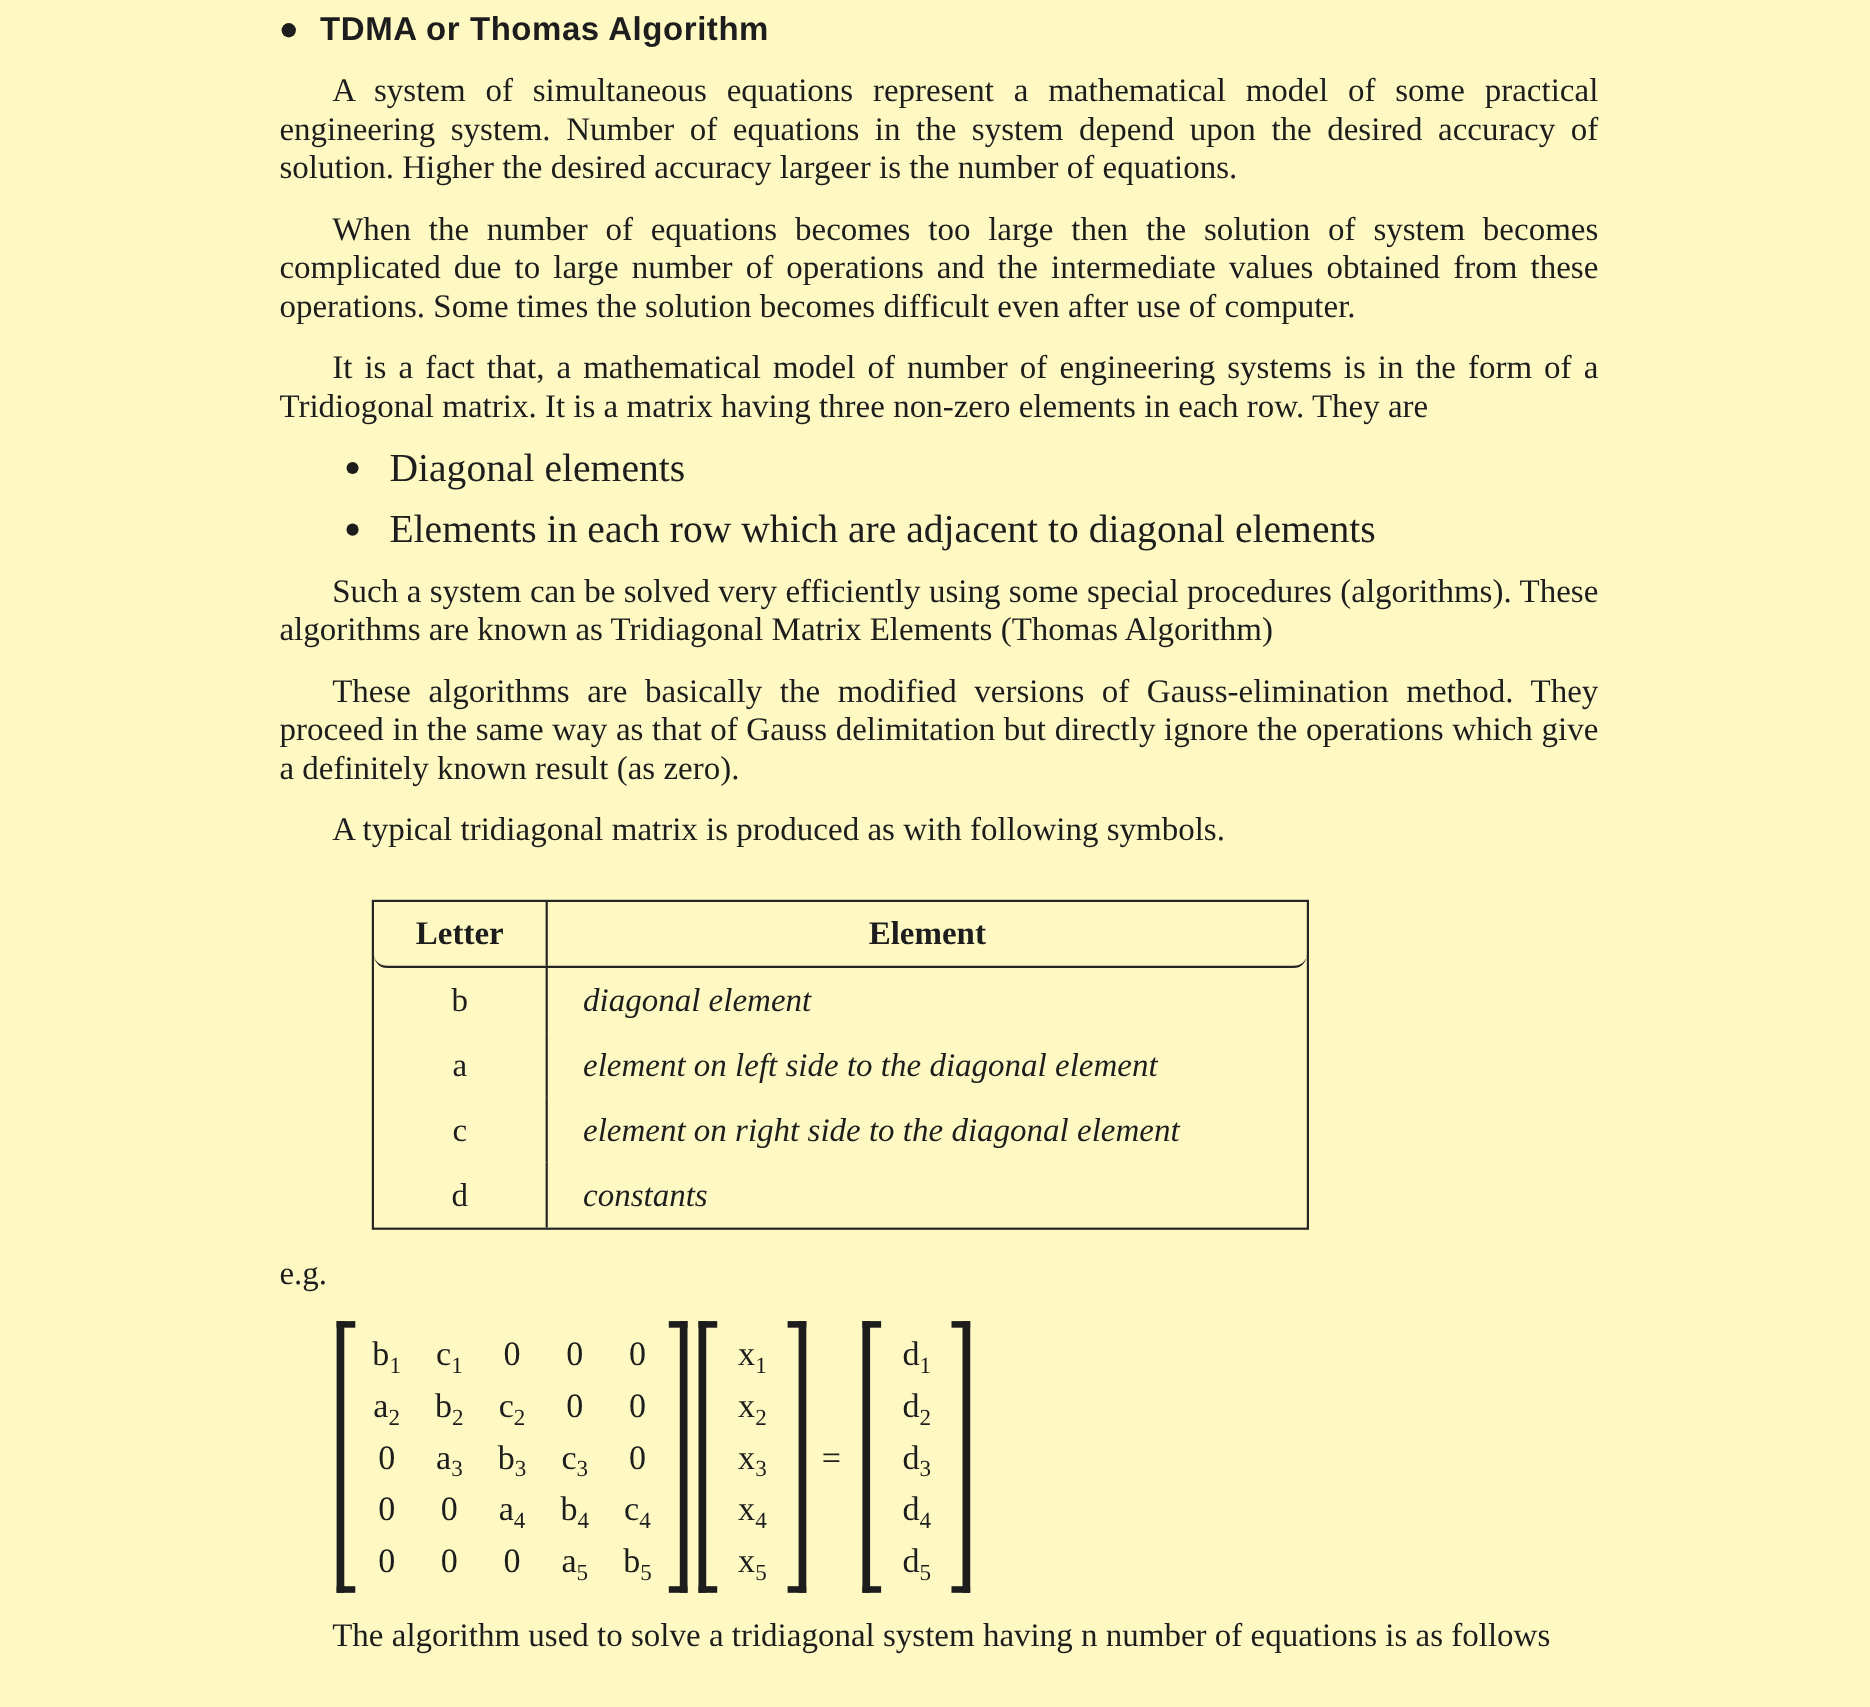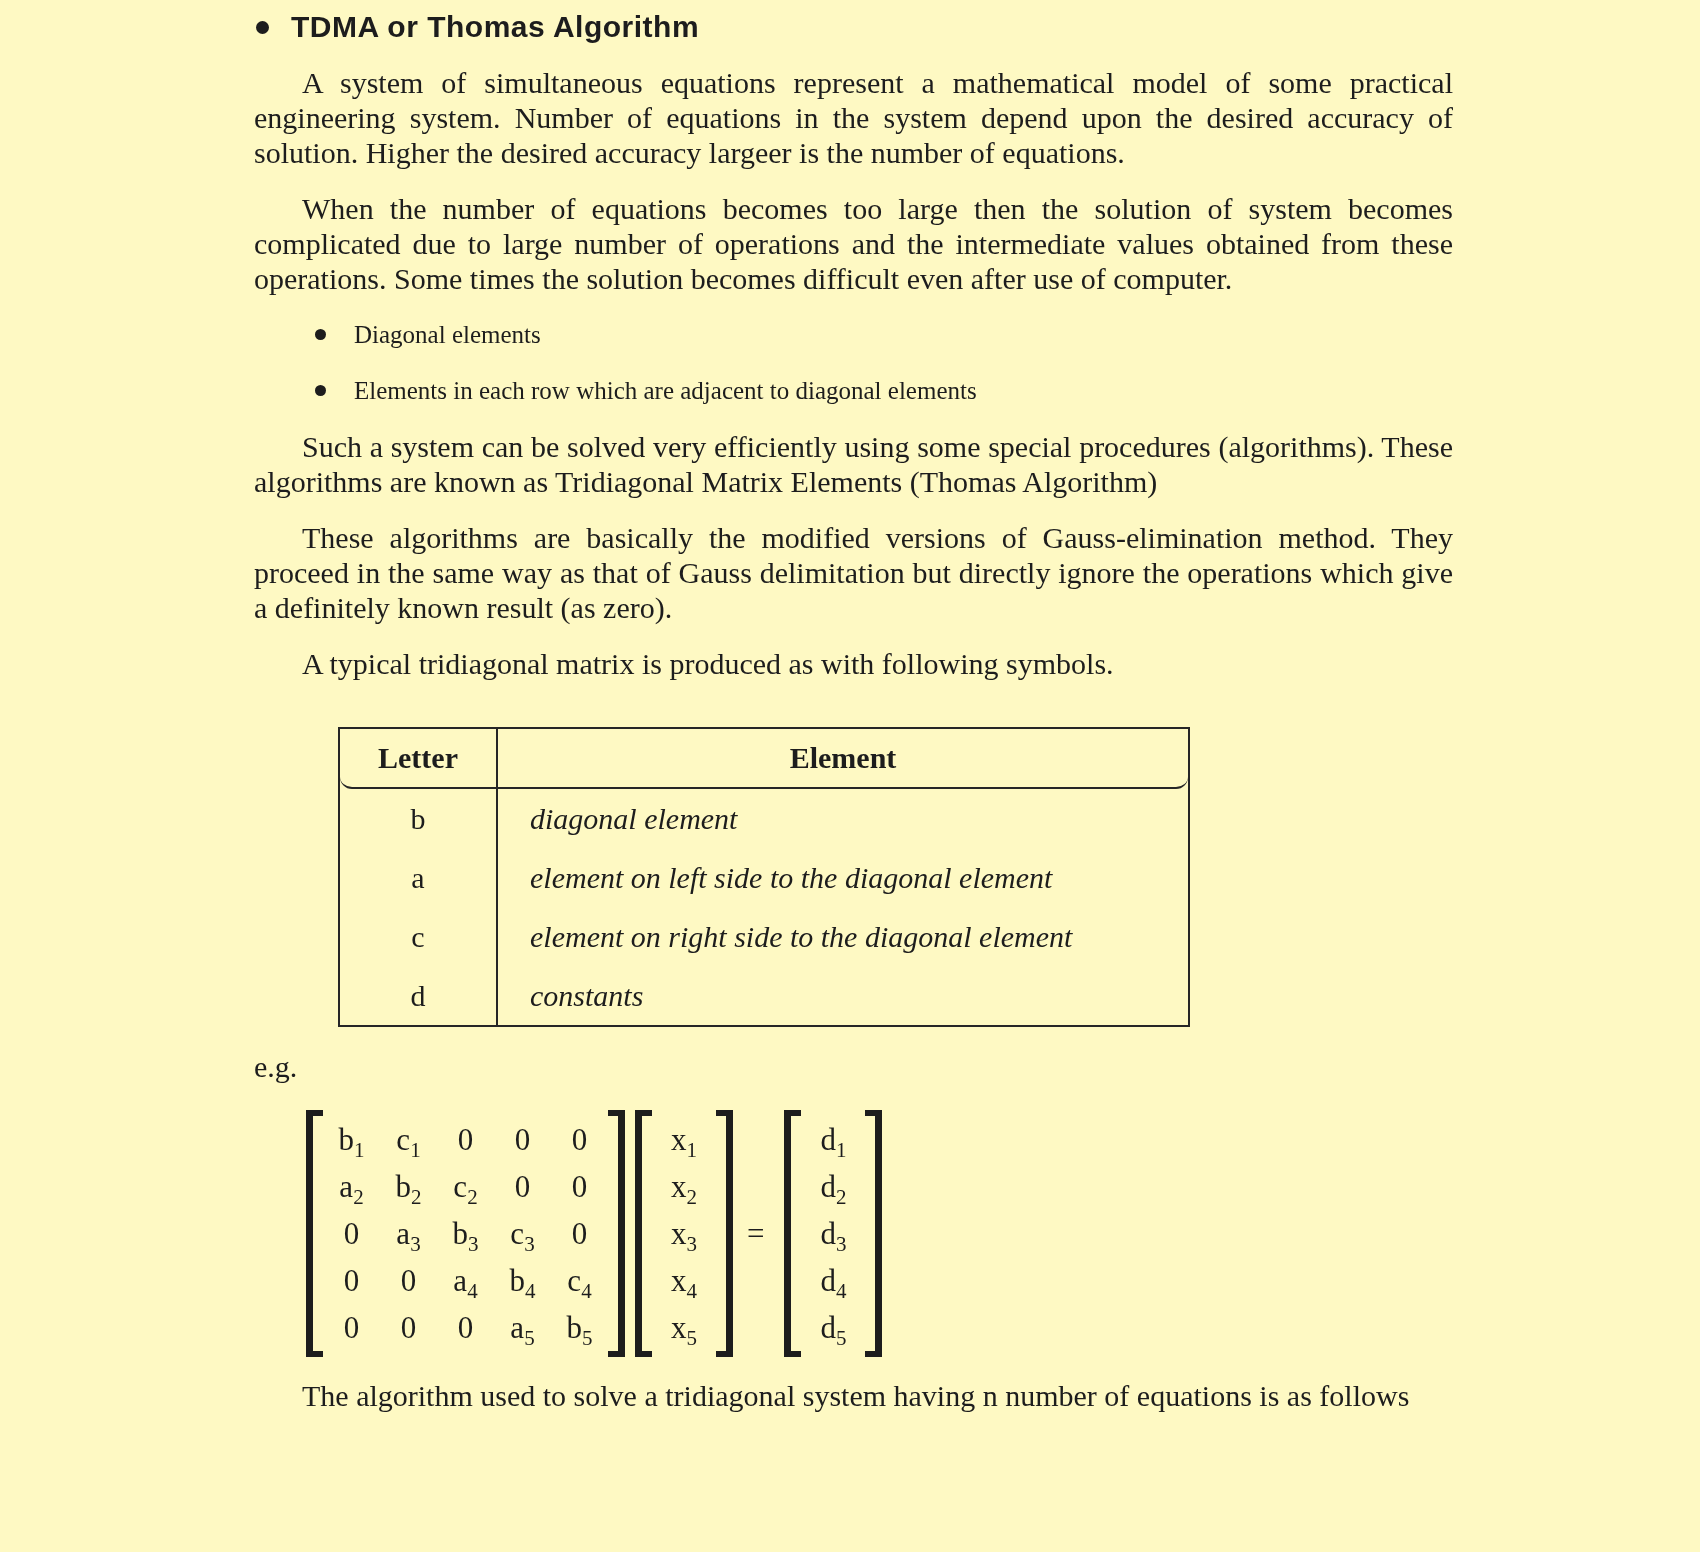--- a/index.html
+++ b/index.html
@@ -16,21 +16,21 @@
   }
   .dot { width:13px; height:13px; border-radius:50%; background:#1d1d1d; flex:none; }
 
   p.body-text {
     font-size:30px; line-height:35px; text-align:justify; text-indent:48px;
     margin:21px 0 0 0;
   }
 
   .list-item {
     display:flex; align-items:center; gap:28px; margin:21px 0 0 61px;
-    font-size:25px; line-height:35px;
+    font-size:36px; line-height:35px;
   }
   .list-item .dot { width:11px; height:11px; }
 
   .sym-table { margin:46px 0 0 84px; width:852px; border:2px solid #262626; box-sizing:border-box; }
   .tbl-header { display:flex; height:58px; border-bottom:2px solid #262626; font-weight:bold; font-size:30px;border-radius:12px; }
   .tbl-col-letter {
     width:156px; flex:none; border-right:2px solid #262626;
     display:flex; align-items:center; justify-content:center;
   }
   .tbl-col-element { flex:1; display:flex; align-items:center; justify-content:center; }
@@ -63,20 +63,21 @@
 <div class="page">
   <div class="content">
 
     <div class="heading">
       <span class="dot"></span>
       <span>TDMA or Thomas Algorithm</span>
     </div>
 
     <p class="body-text">A system of simultaneous equations represent a mathematical model of some practical engineering system. Number of equations in the system depend upon the desired accuracy of solution. Higher the desired accuracy largeer is the number of equations.</p>
     <p class="body-text">When the number of equations becomes too large then the solution of system becomes complicated due to large number of operations and the intermediate values obtained from these operations. Some times the solution becomes difficult even after use of computer.</p>
+    <p class="body-text">It is a fact that, a mathematical model of number of engineering systems is in the form of a Tridiogonal matrix. It is a matrix having three non-zero elements in each row. They are</p>
 
     <div>
       <div class="list-item">
         <span class="dot"></span>
         <span>Diagonal elements</span>
       </div>
       <div class="list-item">
         <span class="dot"></span>
         <span>Elements in each row which are adjacent to diagonal elements</span>
       </div>

